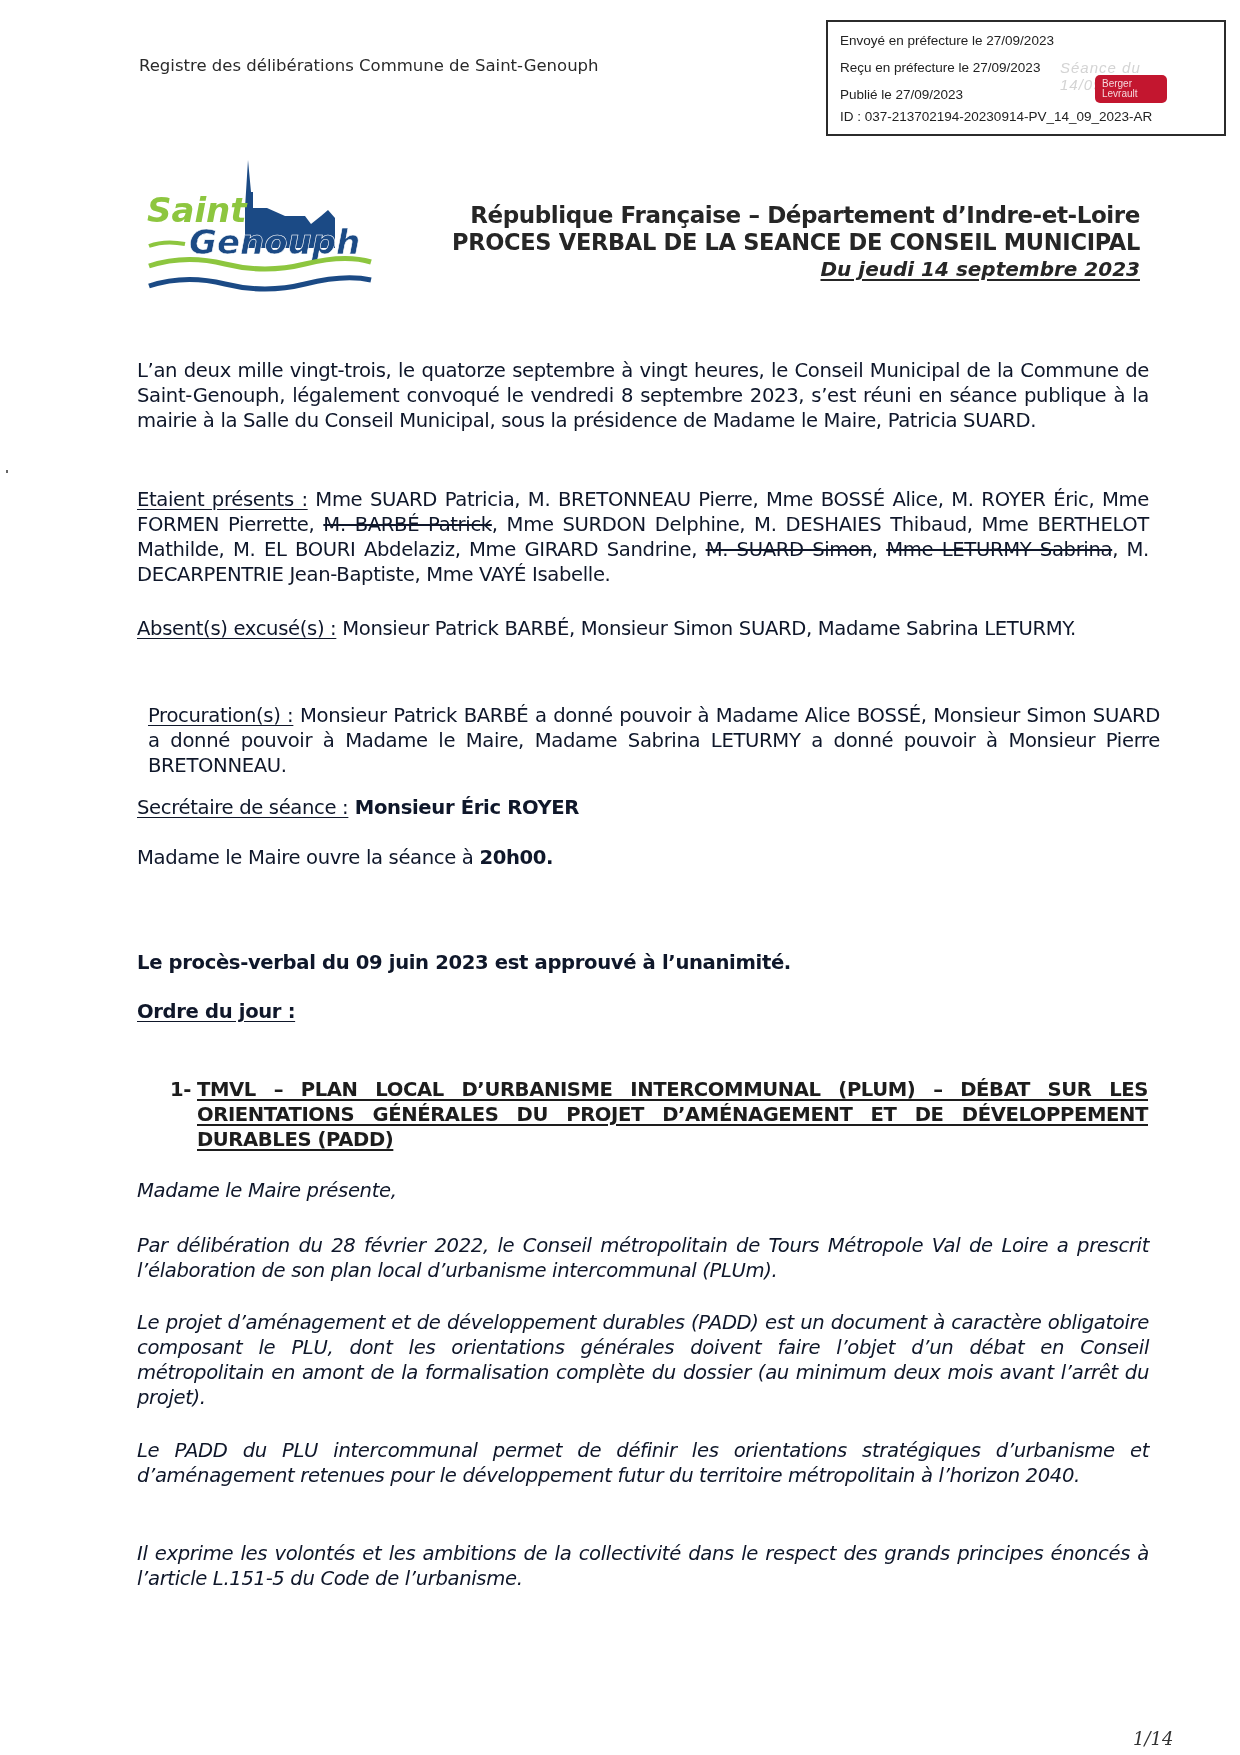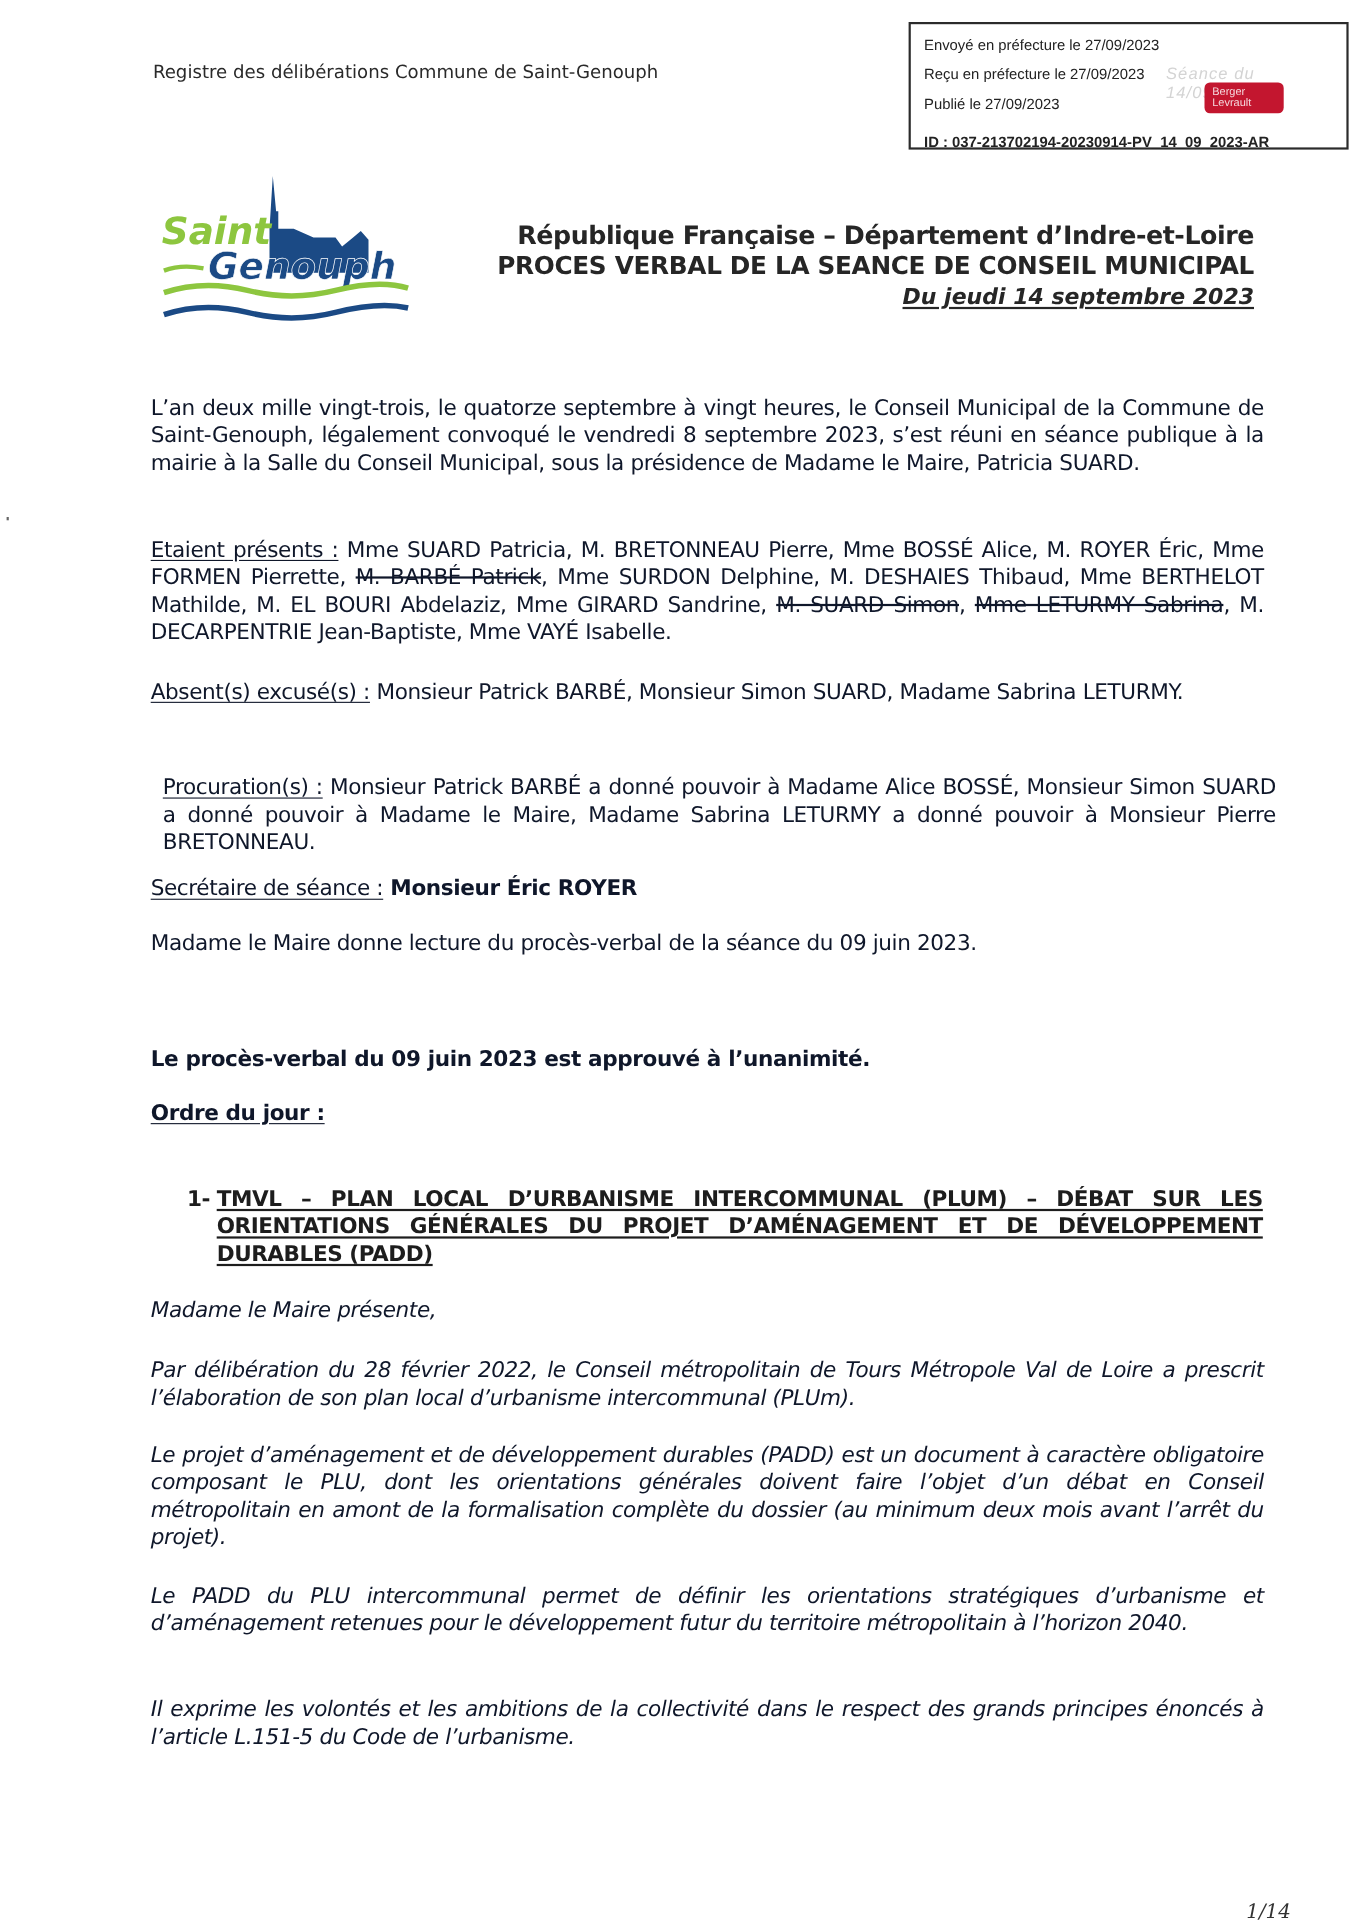--- a/index.html
+++ b/index.html
@@ -1,21 +1,21 @@
 <!DOCTYPE html>
 <html><head>
 <meta charset="utf-8">
 <style>
   html, body { margin: 0; padding: 0; background: #ffffff; }
   body { width: 1240px; height: 1755px; position: relative; overflow: hidden; color: #1d1d1d; font-family: "DejaVu Sans", sans-serif; }
   .abs { position: absolute; }
   .running-header { left: 139px; top: 56px; font-size: 16.5px; color: #2a2a2a; }
   .stamp { left: 826px; top: 20px; width: 400px; height: 116px; border: 2px solid #2b2b2b; box-sizing: border-box; font-family: "Liberation Sans", sans-serif; font-size: 13.5px; color: #222; }
   .stamp .line { position: absolute; left: 12px; }
-  .stamp .l1 { top: 11px; } .stamp .l2 { top: 38px; } .stamp .l3 { top: 65px; } .stamp .l4 { top: 100px; font-weight: bold; }
+  .stamp .l1 { top: 11px; } .stamp .l2 { top: 38px; } .stamp .l3 { top: 65px; } .stamp .l4 { top: 87px; }
   .stamp .ghost { position: absolute; left: 232px; top: 37px; font-style: italic; color: #d4d4d4; font-size: 15px; letter-spacing: 1px; }
   .stamp .badge { position: absolute; left: 267px; top: 53px; width: 72px; height: 28px; background: #c3162f; border-radius: 5px; color: #f5d7dc; font-size: 10px; line-height: 10px; padding: 4px 0 0 7px; box-sizing: border-box; }
   .logo { left: 145px; top: 160px; width: 230px; height: 140px; }
   .title-block { right: 100px; text-align: right; font-family: "DejaVu Sans", sans-serif; font-weight: bold; color: #262626; }
   .t1 { top: 202px; font-size: 23px; letter-spacing: -0.4px; }
   .t2 { top: 229px; font-size: 22.5px; letter-spacing: -0.3px; }
   .t3 { top: 257px; font-size: 20px; font-style: italic; text-decoration: underline; text-decoration-thickness: 2px; text-underline-offset: 3px; }
   .body-text { left: 137px; width: 1012px; font-size: 19.6px; line-height: 25px; text-align: justify; letter-spacing: -0.35px; font-family: "DejaVu Sans", sans-serif; color: #0f172a; }
   .lbl { text-decoration: underline; text-underline-offset: 3px; }
   .strike { text-decoration: line-through; text-decoration-thickness: 2px; margin-top: 17px; }
@@ -70,21 +70,21 @@
 
 <p class="abs body-text" style="top:487px; margin:0;"><span class="lbl">Etaient présents :</span><span> Mme SUARD Patricia, M. BRETONNEAU Pierre, Mme BOSSÉ Alice, M. ROYER Éric, Mme FORMEN Pierrette, </span><span class="strike">M. BARBÉ Patrick</span><span>, Mme SURDON Delphine, M. DESHAIES Thibaud, Mme BERTHELOT Mathilde, M. EL BOURI Abdelaziz, Mme GIRARD Sandrine, </span><span class="strike">M. SUARD Simon</span><span>, </span><span class="strike">Mme LETURMY Sabrina</span><span>, M. DECARPENTRIE Jean-Baptiste, Mme VAYÉ Isabelle.</span></p>
 
 <p class="abs body-text" style="top:616px; margin:0;"><span class="lbl">Absent(s) excusé(s) :</span><span> Monsieur Patrick BARBÉ, Monsieur Simon SUARD, Madame Sabrina LETURMY.</span></p>
 
 <p class="abs body-text" style="top:692px; margin:11px;"><span class="lbl">Procuration(s) :</span><span> Monsieur Patrick BARBÉ a donné pouvoir à Madame Alice BOSSÉ, Monsieur Simon SUARD a donné pouvoir à Madame le Maire, Madame Sabrina LETURMY a donné pouvoir à Monsieur Pierre BRETONNEAU.</span></p>
 
 <p class="abs body-text" style="top:795px; margin:0;"><span class="lbl">Secrétaire de séance :</span><span class="b"> Monsieur Éric ROYER</span></p>
 
 <div class="abs body-text" style="top:845px; text-align:left;">
-  <div>Madame le Maire donne lecture du procès-verbal de la séance du 09 juin 2023.</div>
+  <div><span>Madame le Maire ouvre la séance à </span><span class="b">20h00.</span></div>
 </div>
 
 <p class="abs body-text b" style="top:950px; margin:0;">Le procès-verbal du 09 juin 2023 est approuvé à l’unanimité.</p>
 
 <p class="abs body-text b" style="top:999px; margin:0;"><span class="lbl">Ordre du jour :</span></p>
 
 <div class="abs item-title" style="top:1077px;">
   <span class="num">1-</span>
   <span class="txt">TMVL – PLAN LOCAL D’URBANISME INTERCOMMUNAL (PLUM) – DÉBAT SUR LES ORIENTATIONS GÉNÉRALES DU PROJET D’AMÉNAGEMENT ET DE DÉVELOPPEMENT DURABLES (PADD)</span>
 </div>

